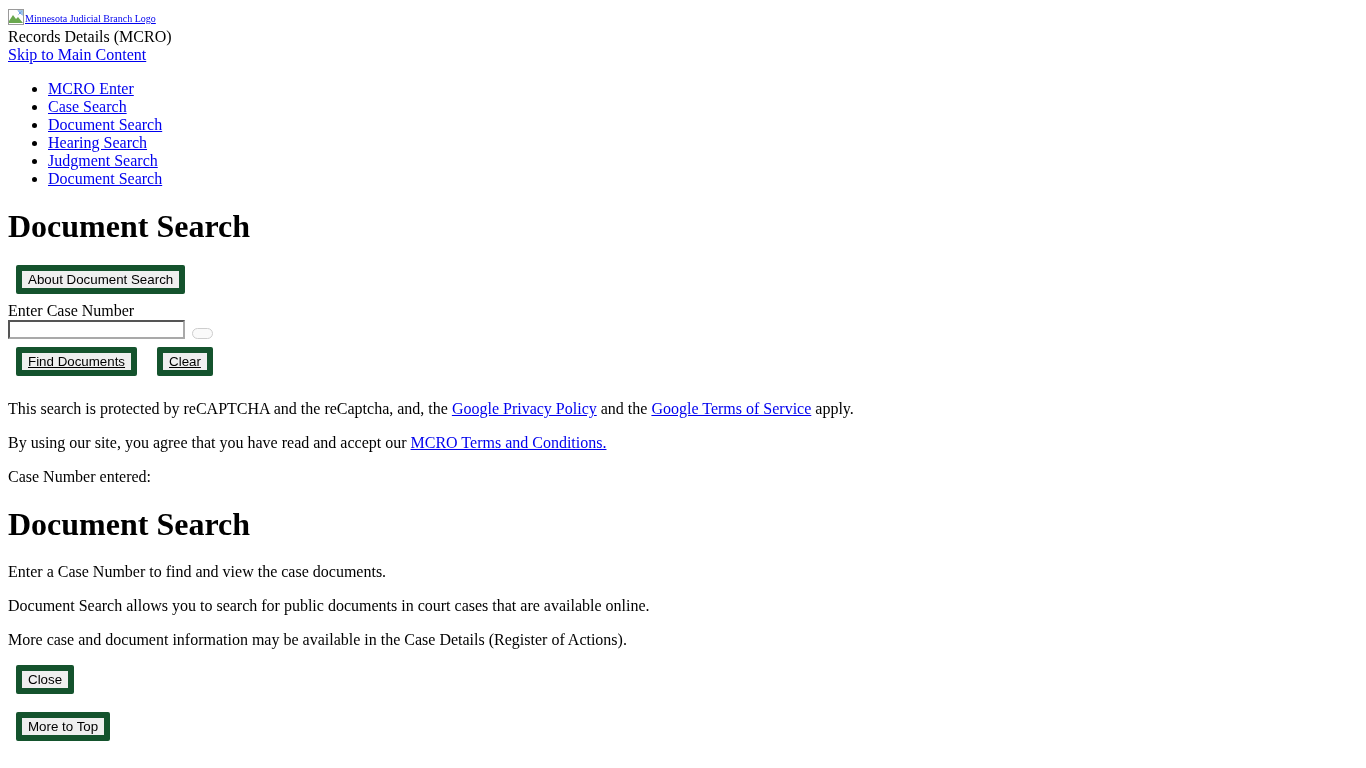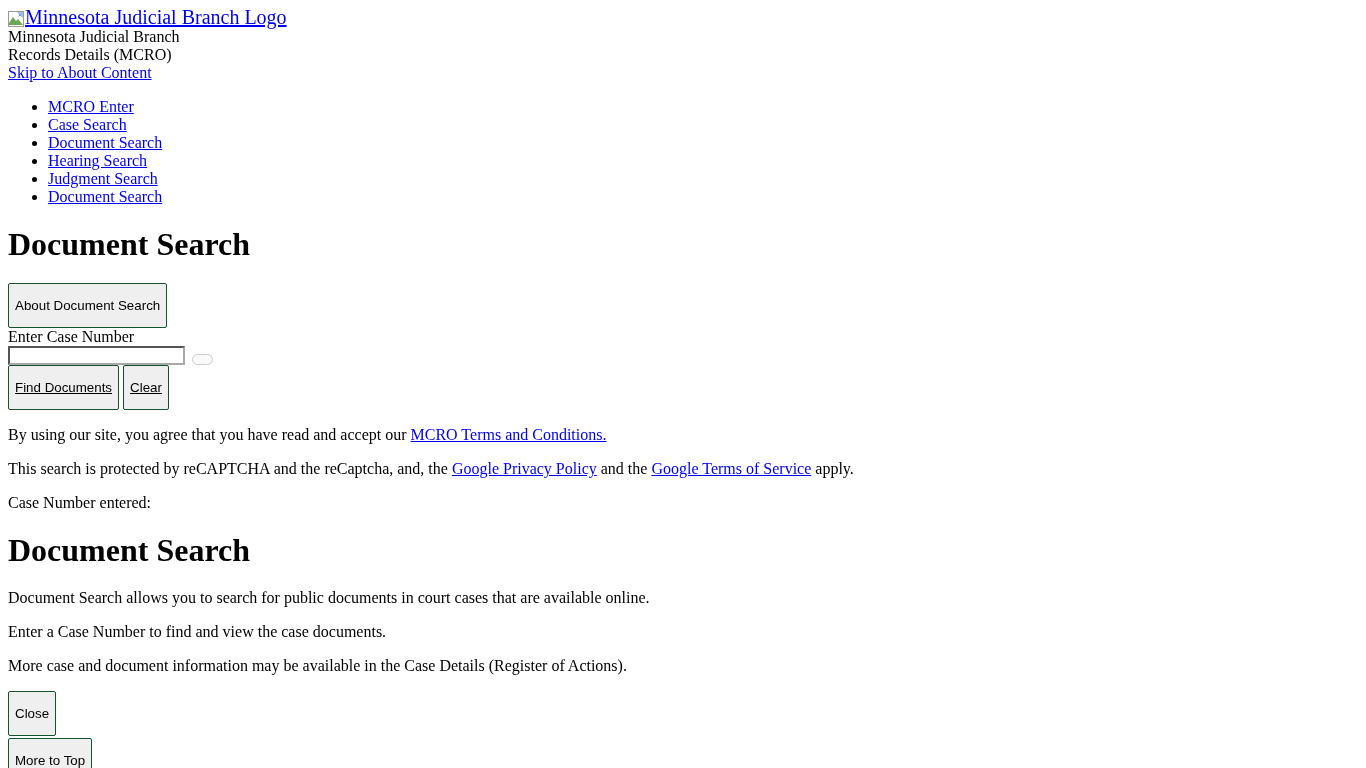--- a/index.html
+++ b/index.html
@@ -38,21 +38,21 @@
     height: 16px;
     vertical-align: -3px;
     position: relative;
     margin-right: 1px;
   }
   .broken-img svg { display: block; }
   .alt-text {
     color: #0000EE;
     text-decoration: underline;
     font-family: "Liberation Serif", "DejaVu Serif", serif;
-    font-size: 20px;
+    font-size: 10px;
   }
   .plain-line {
     display: block;
     line-height: 18px;
   }
   
   ul {
     margin: 16px 0;
     padding-left: 40px;
     list-style-type: disc;
@@ -69,27 +69,27 @@
     font-weight: bold;
     margin: 21px 0;
     line-height: 1.1;
     font-family: "Liberation Serif", "DejaVu Serif", serif;
   }
   
   button, input[type="button"] {
     font-family: "Liberation Sans", "DejaVu Sans", sans-serif;
     font-size: 13.333px;
     background-color: #efefef;
-    border: 1px solid #14532d;
+    border: 6px solid #14532d;
     border-radius: 2px;
-    padding: 14px 6px;
+    padding: 1px 6px;
     color: #000000;
     cursor: pointer;
     display: block;
-    margin: 0;
+    margin: 8px;
   }
   .btn-row {
     display: block;
   }
   .btn-inline {
     display: inline-block;
     vertical-align: top;
     text-decoration: underline;
   }
   input[type="text"] {
@@ -135,23 +135,22 @@
 
 <div class="page">
 
   <div>
     <span class="broken-img-line"><span class="broken-img"><svg width="16" height="16" viewBox="0 0 16 16" xmlns="http://www.w3.org/2000/svg">
             <rect x="0.5" y="0.5" width="15" height="15" fill="#ffffff" stroke="#9a9a9a" stroke-width="1"></rect>
             <path d="M1 12 L5 6 L8 10 L10 8 L15 14 L1 14 Z" fill="#6aa84f"></path>
             <path d="M9 1 L15 1 L15 7 Z" fill="#9fc5e8"></path>
             <path d="M10.5 2.5 L13.5 5.5 M13.5 2.5 L10.5 5.5" stroke="#6d9eeb" stroke-width="1"></path>
           </svg></span><span class="alt-text">Minnesota Judicial Branch Logo</span></span>
-    <span class="plain-line">Minnesota Judicial Branch</span>
     <span class="plain-line">Records Details (MCRO)</span>
-    <a class="plain-line" href="#">Skip to About Content</a>
+    <a class="plain-line" href="#">Skip to Main Content</a>
   </div>
 
   <ul>
     <li><a href="#">MCRO Enter</a></li>
     <li><a href="#">Case Search</a></li>
     <li><a href="#">Document Search</a></li>
     <li><a href="#">Hearing Search</a></li>
     <li><a href="#">Judgment Search</a></li>
     <li>
       <a href="#">Document Search</a>
@@ -162,31 +161,31 @@
     <h1>Document Search</h1>
 
     <button type="button">About Document Search</button>
 
     <label for="case-number">Enter Case Number</label>
 
     <div class="field-row"><input type="text" id="case-number" placeholder="" style=""><span class="pill"></span></div>
 
     <div class="btn-row"><button type="button" class="btn-inline">Find Documents</button> <button type="button" class="btn-inline">Clear</button></div>
 
+    <p><span>This search is protected by reCAPTCHA and the reCaptcha, and, the </span><a href="#">Google Privacy Policy</a><span> and the </span><a href="#">Google Terms of Service</a><span> apply.</span></p>
+
     <p><span>By using our site, you agree that you have read and accept our </span><a href="#">MCRO Terms and Conditions.</a></p>
-
-    <p><span>This search is protected by reCAPTCHA and the reCaptcha, and, the </span><a href="#">Google Privacy Policy</a><span> and the </span><a href="#">Google Terms of Service</a><span> apply.</span></p>
 
     <p><span>Case Number entered:</span><span></span></p>
   </div>
 
   <div>
     <h1>Document Search</h1>
+    <p>Enter a Case Number to find and view the case documents.</p>
     <p>Document Search allows you to search for public documents in court cases that are available online.</p>
-    <p>Enter a Case Number to find and view the case documents.</p>
     <p>More case and document information may be available in the Case Details (Register of Actions).</p>
     <button type="button">Close</button>
     <div class="small-gap"></div>
     <button type="button">More to Top</button>
   </div>
 
 
 </div>
 
 </body></html>

